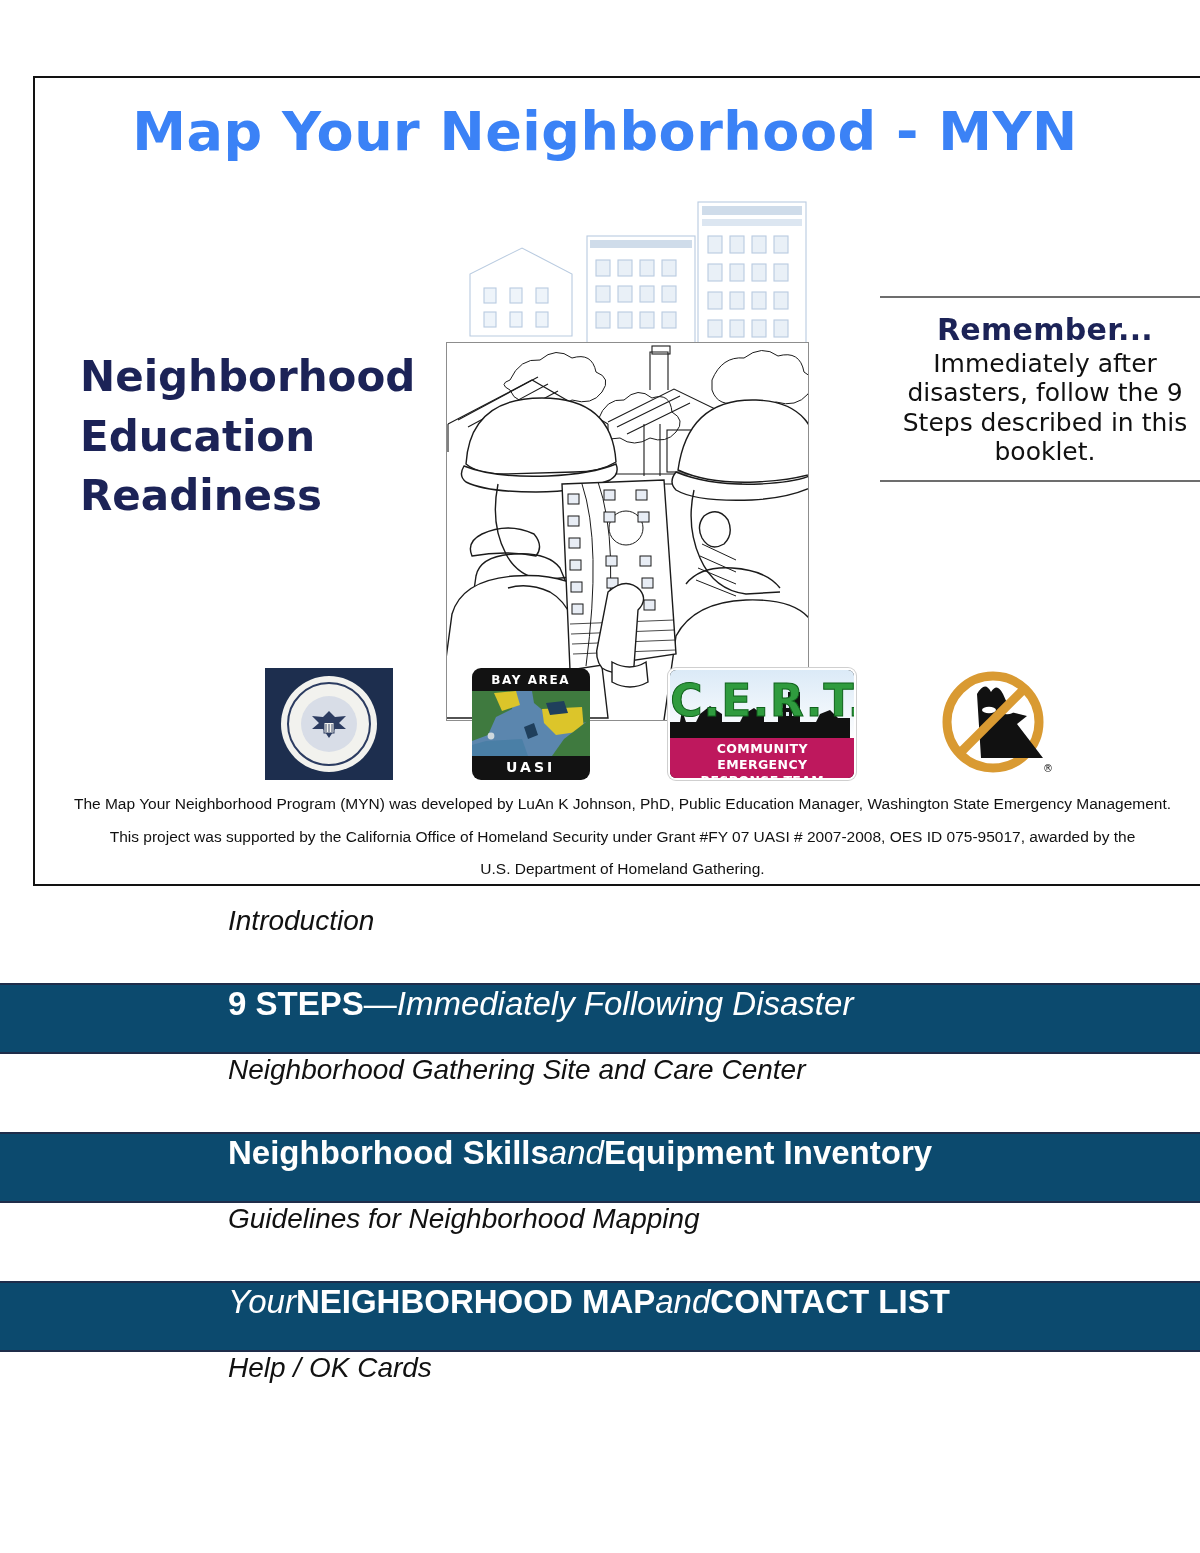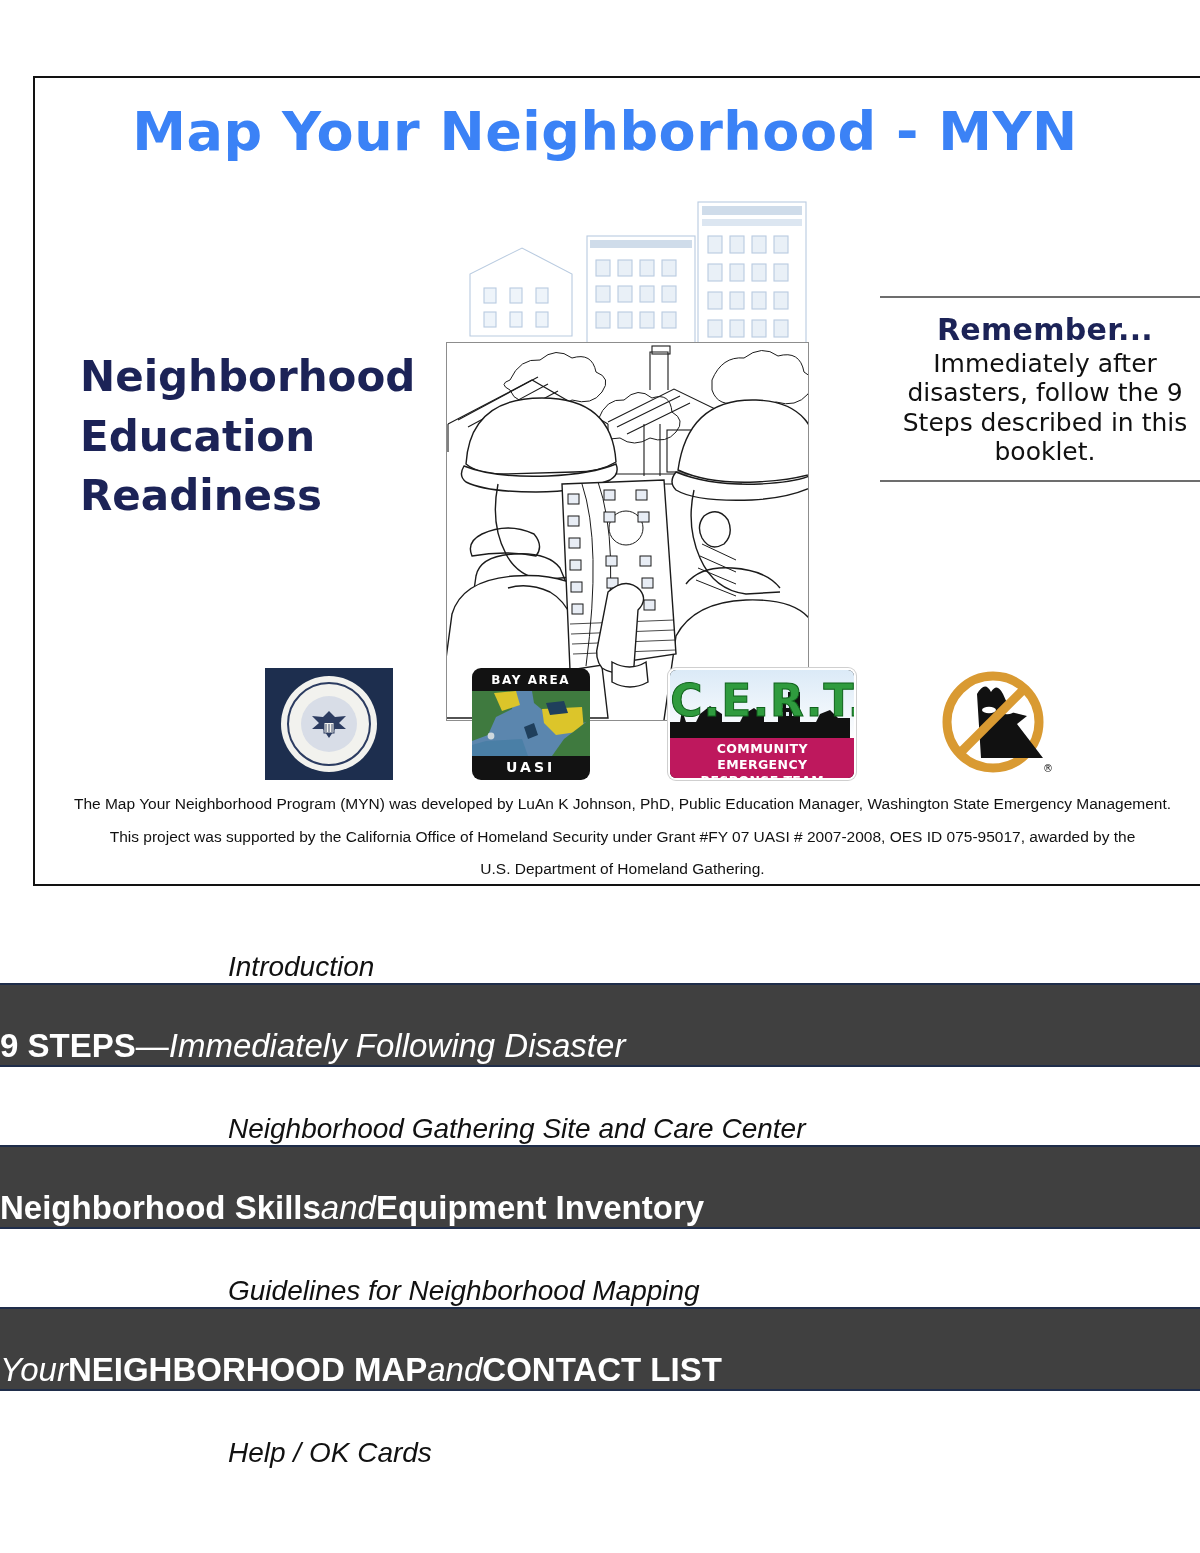--- a/index.html
+++ b/index.html
@@ -231,35 +231,36 @@
 
   
   #toc {
     position: absolute;
     left: 0;
     top: 905px;
     width: 1200px;
   }
   .toc-row {
     display: flex;
-    align-items: flex-end;
+    align-items: flex-start;
     box-sizing: border-box;
   }
   .toc-row.plain {
     height: 78px;
     padding-left: 228px;
     color: #111;
     font-family: "Liberation Sans", sans-serif;
     font-style: italic;
     font-size: 28px;
     background: #ffffff;
   }
   .toc-row.band {
-    height: 84px;
-    background: #404040;
+    height: 71px;
+    padding-left: 228px;
+    background: #0c4a6e;
     border-top: 2px solid #1f2d4a;
     border-bottom: 2px solid #1f2d4a;
     color: #ffffff;
     font-family: "Liberation Sans", sans-serif;
     font-size: 33px;
     white-space: nowrap;
   }
   .toc-row.band .b { font-weight: bold; }
   .toc-row.band .i { font-style: italic; }
 </style>

